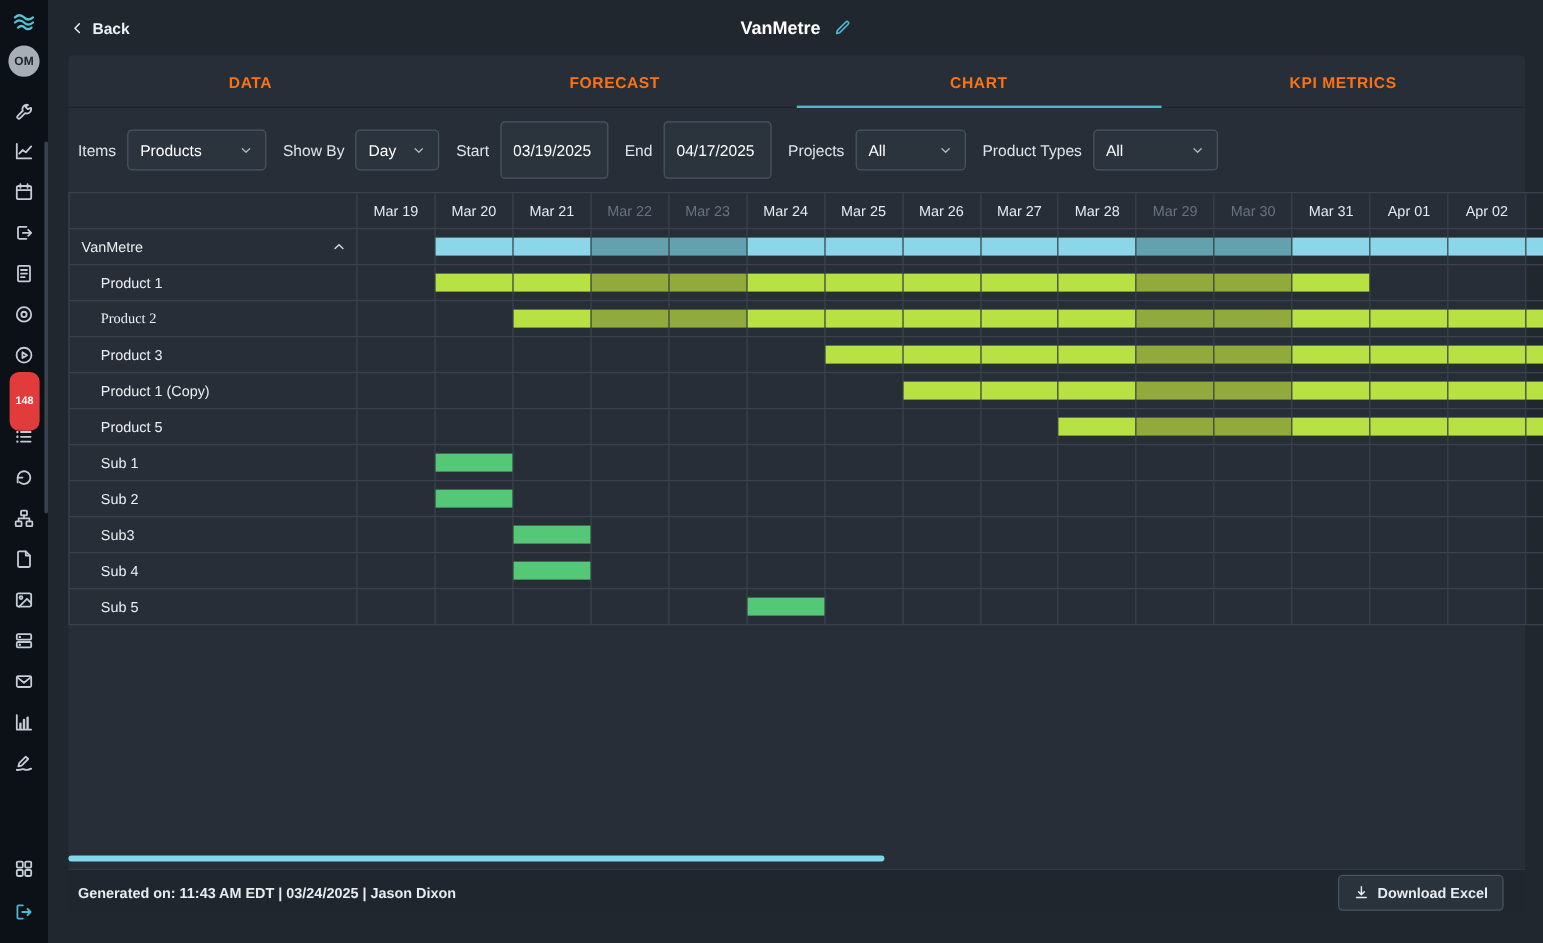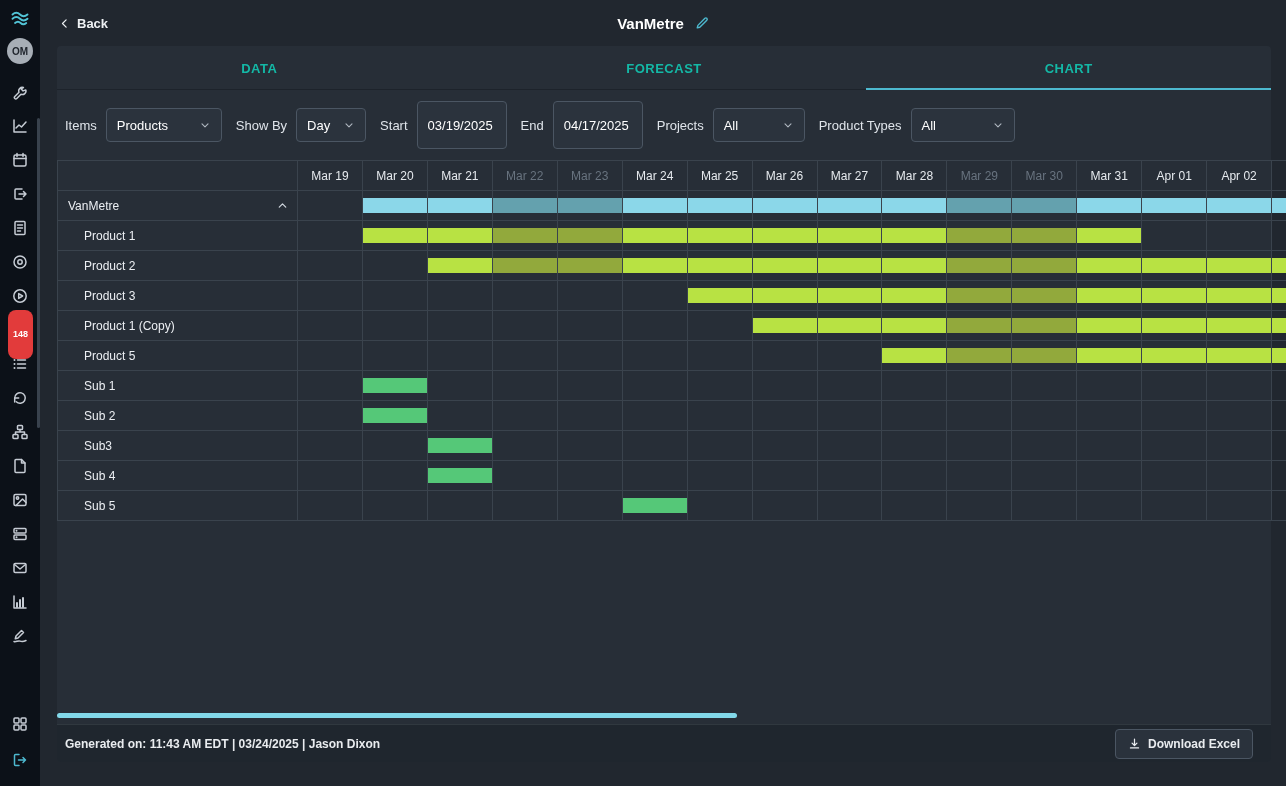--- a/index.html
+++ b/index.html
@@ -54,21 +54,21 @@
   .pencil svg{ width:15px; height:15px; }
 
   .panel{
     flex:1; margin:0 15px 24px 17px; background:#272e37; border-radius:4px;
     display:flex; flex-direction:column; min-height:0;
   }
   
   .tabs{ display:flex; flex:none; border-bottom:1px solid #1d232b; }
   .tab{
     flex:1; text-align:center; padding:15px 0 13px;
-    font-size:13px; font-weight:700; letter-spacing:.5px; color:#14b8a6;
+    font-size:13px; font-weight:700; letter-spacing:.5px; color:#f97316;
     position:relative; cursor:pointer;
   }
   .tab.active::after{
     content:""; position:absolute; left:0; right:0; bottom:-1px; height:2px;
     background:var(--accent,#4db9cf);
   }
   
   .filters{ flex:none; display:flex; align-items:center; gap:14px; padding:11px 8px; }
   .fgroup{ display:flex; align-items:center; gap:9px; }
   .flabel{ font-size:13px; color:#dfe4ea; }
@@ -277,20 +277,21 @@
         </span>
     </div>
   </div>
 
   <div class="panel">
 
     <div class="tabs">
       <div class="tab">DATA</div>
       <div class="tab">FORECAST</div>
       <div class="tab active">CHART</div>
+      <div class="tab">KPI METRICS</div>
     </div>
 
     <div class="filters">
       <div class="fgroup">
         <span class="flabel">Items</span>
         <div class="select" style="width:116px">
           <span>Products</span>
           <span class="chev">
               <svg viewBox="0 0 16 16" fill="none" stroke="currentColor" stroke-width="1.5" stroke-linecap="round" stroke-linejoin="round">
                 <path d="m4 6.5 4 4 4-4"></path>
@@ -458,21 +459,21 @@
             </div>
             <div class="g-cell g-day">
               <div class="seg" style="background: rgb(184, 226, 67);"></div>
             </div>
             <div class="g-cell g-day"></div>
             <div class="g-cell g-day"></div>
             <div class="g-cell g-sliver"></div>
           </div>
           <div class="g-row">
             <div class="g-cell g-label">
-              <span class="lbl" style="padding-left: 26px;">Product 2</span>
+              <span class="lbl" style="padding-left: 26px; font-family: Liberation Serif, serif;">Product 2</span>
             </div>
             <div class="g-cell g-day"></div>
             <div class="g-cell g-day"></div>
             <div class="g-cell g-day">
               <div class="seg" style="background: rgb(184, 226, 67);"></div>
             </div>
             <div class="g-cell g-day">
               <div class="seg" style="background: rgb(146, 169, 60);"></div>
             </div>
             <div class="g-cell g-day">

